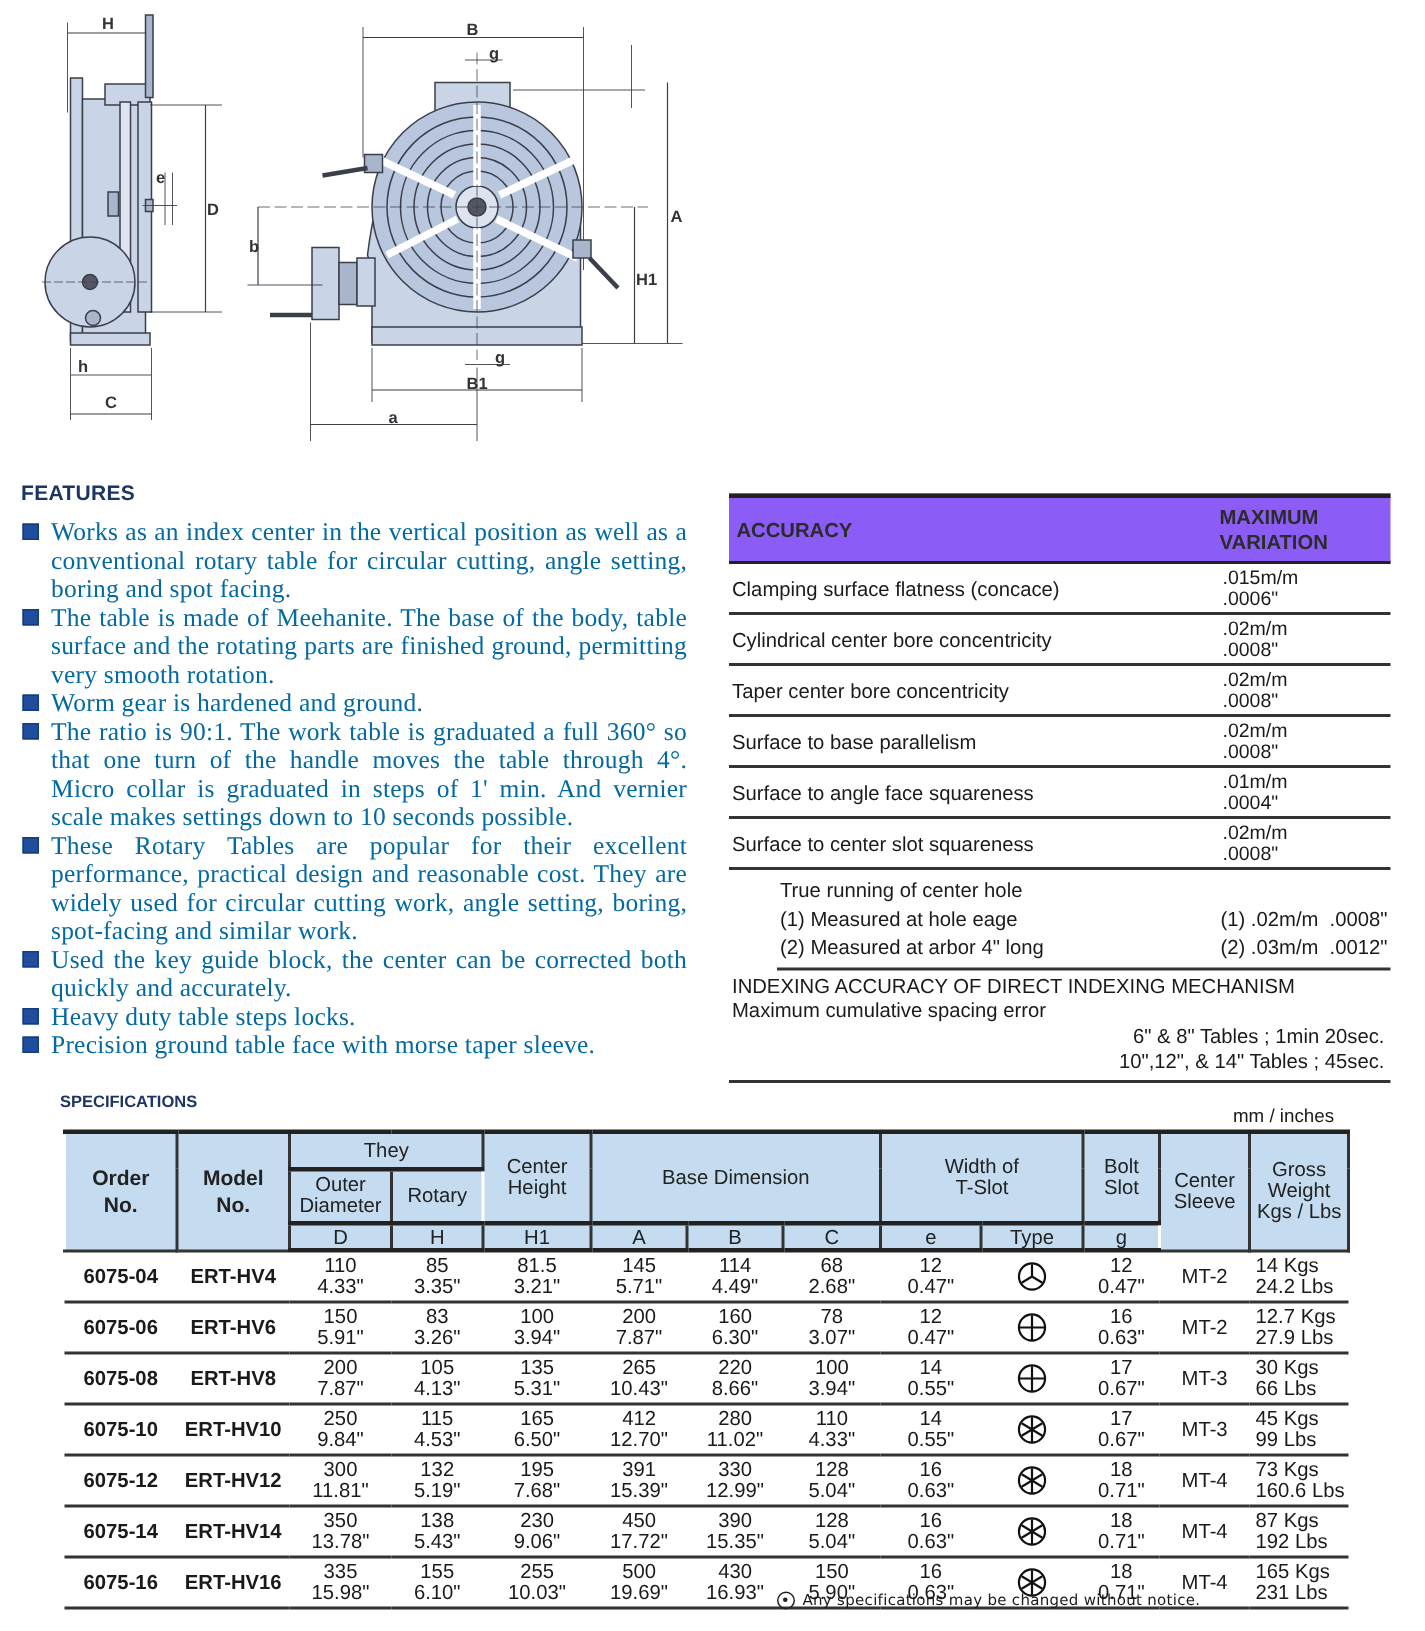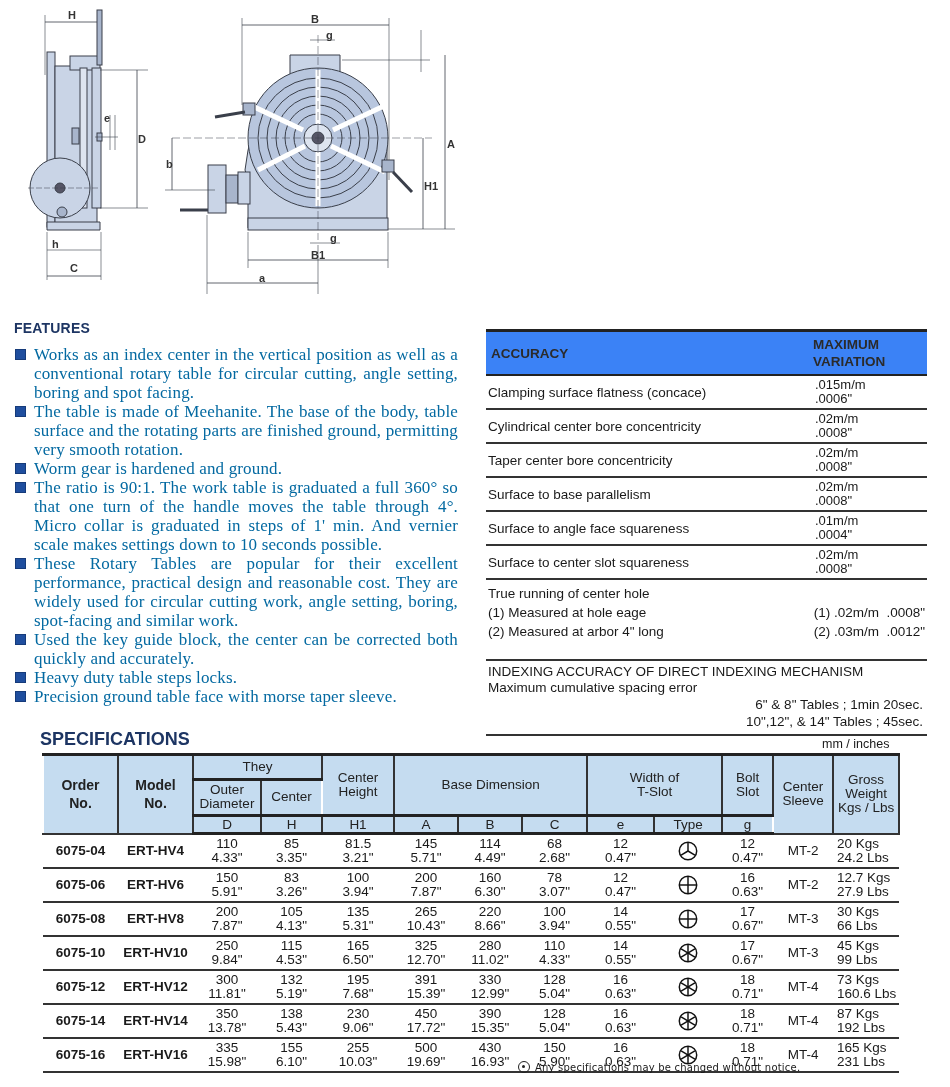--- a/index.html
+++ b/index.html
@@ -11,35 +11,35 @@
   .dim-label { font-family: "Liberation Sans", sans-serif; font-weight: bold; font-size: 11px; fill: #333; }
 
   
   #features { position: absolute; left: 14px; top: 320px; width: 444px; }
   #features h2 { font-size: 14px; font-weight: bold; color: #1d3563; margin-bottom: 9px; letter-spacing: 0.2px; }
   .feat-item { position: relative; padding-left: 20px; font-family: Liberation Serif, serif; font-size: 17px; line-height: 19px; color: #0369a1; text-align: justify; margin-bottom: 0; letter-spacing: 0.15px; }
   .feat-item .bullet { position: absolute; left: 1px; top: 4px; width: 11px; height: 11px; background: #1f4e9e; border: 1px solid #163b7a; }
 
   
   #accuracy { position: absolute; left: 486px; top: 329px; width: 441px; }
-  .acc-head { display: flex; justify-content: space-between; align-items: center; background: #3b82f6; border-top: 3px solid #222; border-bottom: 2px solid #222; height: 47px; padding: 0 4px 0 5px; }
+  .acc-head { display: flex; justify-content: space-between; align-items: center; background: #8b5cf6; border-top: 3px solid #222; border-bottom: 2px solid #222; height: 47px; padding: 0 4px 0 5px; }
   .acc-head .title { font-size: 13.5px; font-weight: bold; color: #2b2b2b; }
   .acc-head .var { font-size: 13.5px; font-weight: bold; color: #2b2b2b; line-height: 17px; width: 110px; }
   .acc-row { display: flex; justify-content: space-between; align-items: center; height: 34px; border-bottom: 2px solid #333; padding-left: 2px; }
   .acc-row .lbl { font-size: 13.5px; color: #1a1a1a; }
   .acc-row .val { width: 112px; font-size: 13px; line-height: 14px; color: #1a1a1a; }
-  .acc-true { border-bottom: 2px solid #333; padding: 4px 2px 18px 2px; }
+  .acc-true { border-bottom: 2px solid #333; padding: 4px 2px 4px 2px; margin-left: 32px; }
   .acc-true .line { display: flex; justify-content: space-between; font-size: 13.5px; line-height: 19px; }
   .acc-index { border-bottom: 2px solid #333; padding: 3px 2px 4px 2px; }
   .acc-index .l1 { font-size: 13.5px; line-height: 16px; }
   .acc-index .l2 { font-size: 13.5px; line-height: 16px; }
   .acc-index .r { text-align: right; font-size: 13.5px; line-height: 17px; padding-right: 2px; }
 
   
-  #spec-title { position: absolute; left: 40px; top: 729px; font-size: 18px; font-weight: bold; color: #1d3563; }
+  #spec-title { position: absolute; left: 40px; top: 729px; font-size: 11px; font-weight: bold; color: #1d3563; }
   #spec-units { position: absolute; left: 822px; top: 737px; font-size: 12.5px; color: #1a1a1a; }
   #spec-table { position: absolute; left: 42px; top: 753px; width: 856px; border-collapse: collapse; table-layout: fixed; }
   #spec-table th { background: #c5dcf0; color: #222; font-weight: normal; font-size: 13.5px; line-height: 14px; text-align: center; border: 2px solid #333; border-top: 3px solid #222; padding: 0; }
   #spec-table thead tr.r1 th { border-top: 3px solid #222; }
   #spec-table th.bold { font-weight: bold; font-size: 14px; line-height: 18px; }
   #spec-table thead tr:last-child th { border-bottom: 3px solid #222; }
   #spec-table th { border-left: 2px solid #fff; border-right: 2px solid #333; }
   #spec-table td { text-align: center; font-size: 13.5px; line-height: 14px; height: 34px; border-bottom: 2px solid #333; padding: 0; color: #1a1a1a; }
   #spec-table td.bold { font-weight: bold; font-size: 13.5px; }
   #spec-table td.w { text-align: left; padding-left: 4px; }
@@ -259,21 +259,21 @@
       <th colspan="2">They</th>
       <th rowspan="2">Center Height</th>
       <th colspan="3" rowspan="2">Base Dimension</th>
       <th colspan="2" rowspan="2" style="padding:0 40px">Width of T-Slot</th>
       <th rowspan="2" style="padding:15px 6px">Bolt Slot</th>
       <th rowspan="3" style="padding:0 4px">Center Sleeve</th>
       <th rowspan="3" style="padding:0 2px">Gross Weight Kgs / Lbs</th>
     </tr>
     <tr style="height:31px">
       <th rowspan="1">Outer Diameter</th>
-      <th>Center</th>
+      <th>Rotary</th>
     </tr>
     <tr style="height:18px">
       <th>D</th>
       <th>H</th>
       <th>H1</th>
       <th>A</th>
       <th>B</th>
       <th>C</th>
       <th>e</th>
       <th>Type</th>
@@ -292,21 +292,21 @@
         <td><span>68</span><br><span>2.68"</span></td>
         <td><span>12</span><br><span>0.47"</span></td>
         <td><svg class="slot-icon" viewBox="0 0 24 24" fill="none" stroke="#111" stroke-width="1.6">
             <circle cx="12" cy="12" r="9.5"></circle>
             <line x1="12" y1="12" x2="12" y2="3"></line>
             <line x1="12" y1="12" x2="4.5" y2="16.5"></line>
             <line x1="12" y1="12" x2="19.5" y2="16.5"></line>
           </svg></td>
         <td><span>12</span><br><span>0.47"</span></td>
         <td>MT-2</td>
-        <td class="w"><span>20 Kgs</span><br><span>24.2 Lbs</span></td>
+        <td class="w"><span>14 Kgs</span><br><span>24.2 Lbs</span></td>
       </tr>
       <tr>
         <td class="bold">6075-06</td>
         <td class="bold">ERT-HV6</td>
         <td><span>150</span><br><span>5.91"</span></td>
         <td><span>83</span><br><span>3.26"</span></td>
         <td><span>100</span><br><span>3.94"</span></td>
         <td><span>200</span><br><span>7.87"</span></td>
         <td><span>160</span><br><span>6.30"</span></td>
         <td><span>78</span><br><span>3.07"</span></td>
@@ -338,21 +338,21 @@
         <td><span>17</span><br><span>0.67"</span></td>
         <td>MT-3</td>
         <td class="w"><span>30 Kgs</span><br><span>66 Lbs</span></td>
       </tr>
       <tr>
         <td class="bold">6075-10</td>
         <td class="bold">ERT-HV10</td>
         <td><span>250</span><br><span>9.84"</span></td>
         <td><span>115</span><br><span>4.53"</span></td>
         <td><span>165</span><br><span>6.50"</span></td>
-        <td><span>325</span><br><span>12.70"</span></td>
+        <td><span>412</span><br><span>12.70"</span></td>
         <td><span>280</span><br><span>11.02"</span></td>
         <td><span>110</span><br><span>4.33"</span></td>
         <td><span>14</span><br><span>0.55"</span></td>
         <td><svg class="slot-icon" viewBox="0 0 24 24" fill="none" stroke="#111" stroke-width="1.6">
             <circle cx="12" cy="12" r="9.5"></circle>
             <line x1="12" y1="3" x2="12" y2="21"></line>
             <line x1="4.5" y1="7.5" x2="19.5" y2="16.5"></line>
             <line x1="4.5" y1="16.5" x2="19.5" y2="7.5"></line>
           </svg></td>
         <td><span>17</span><br><span>0.67"</span></td>

